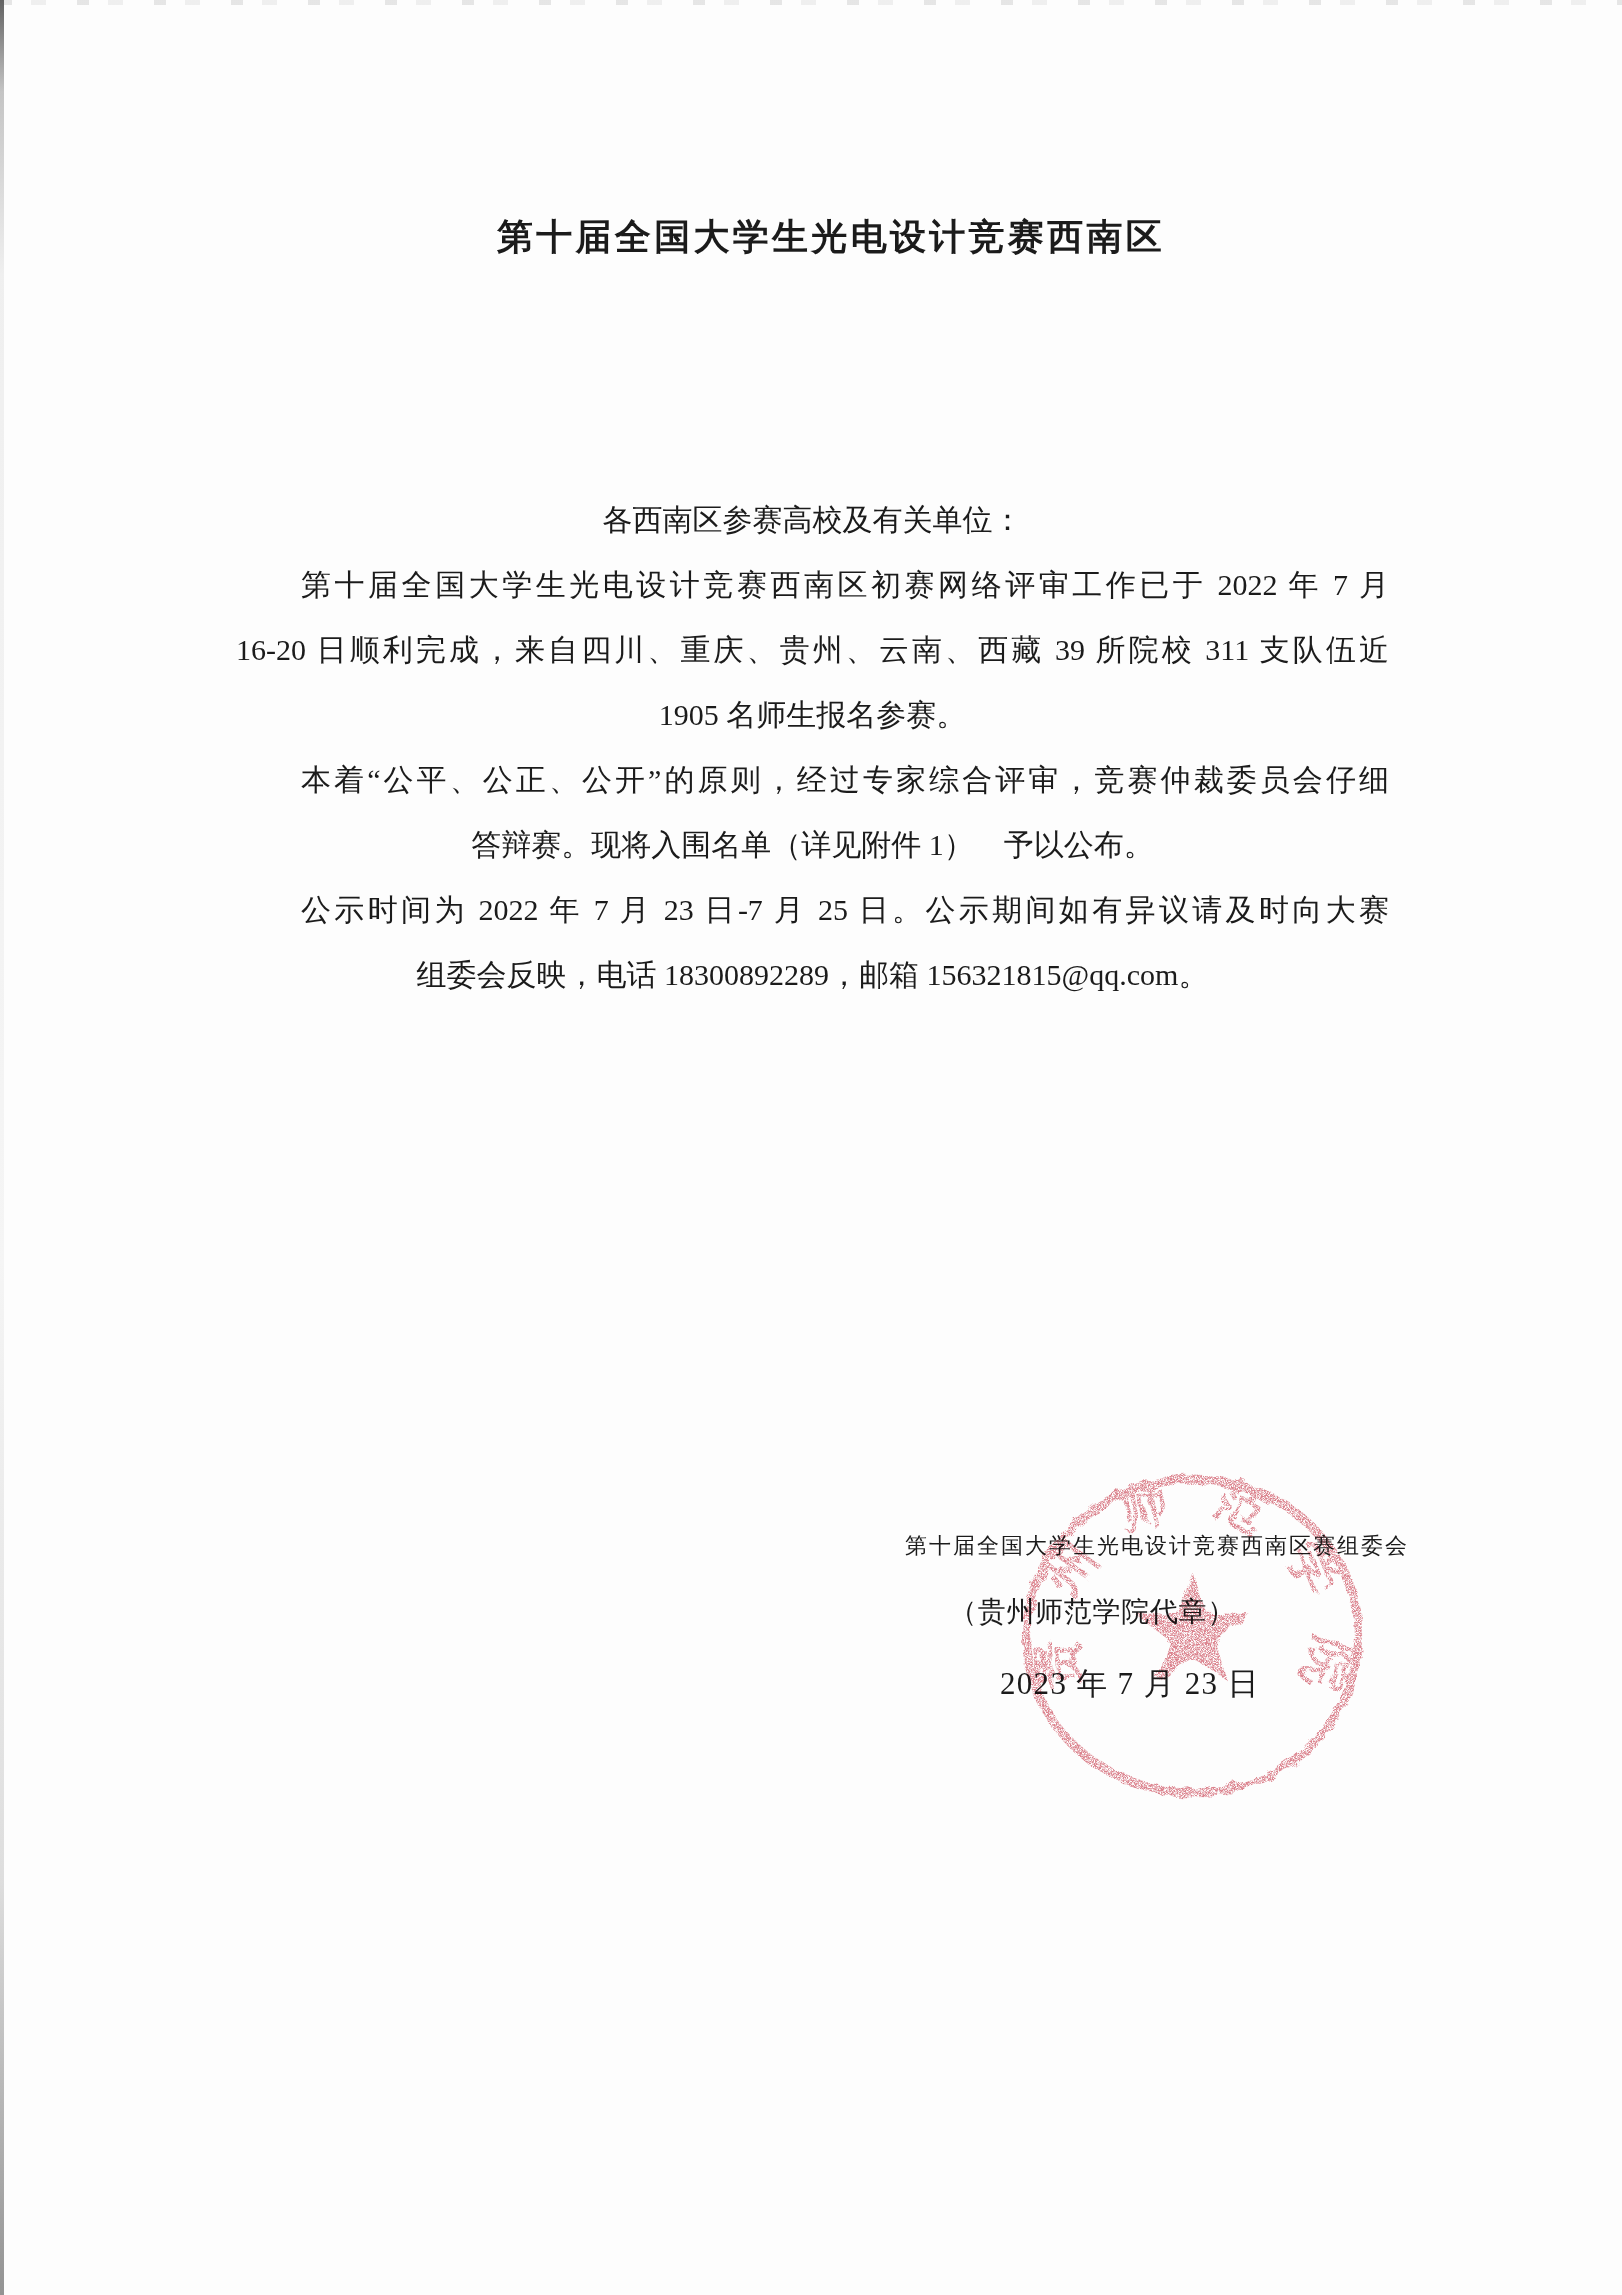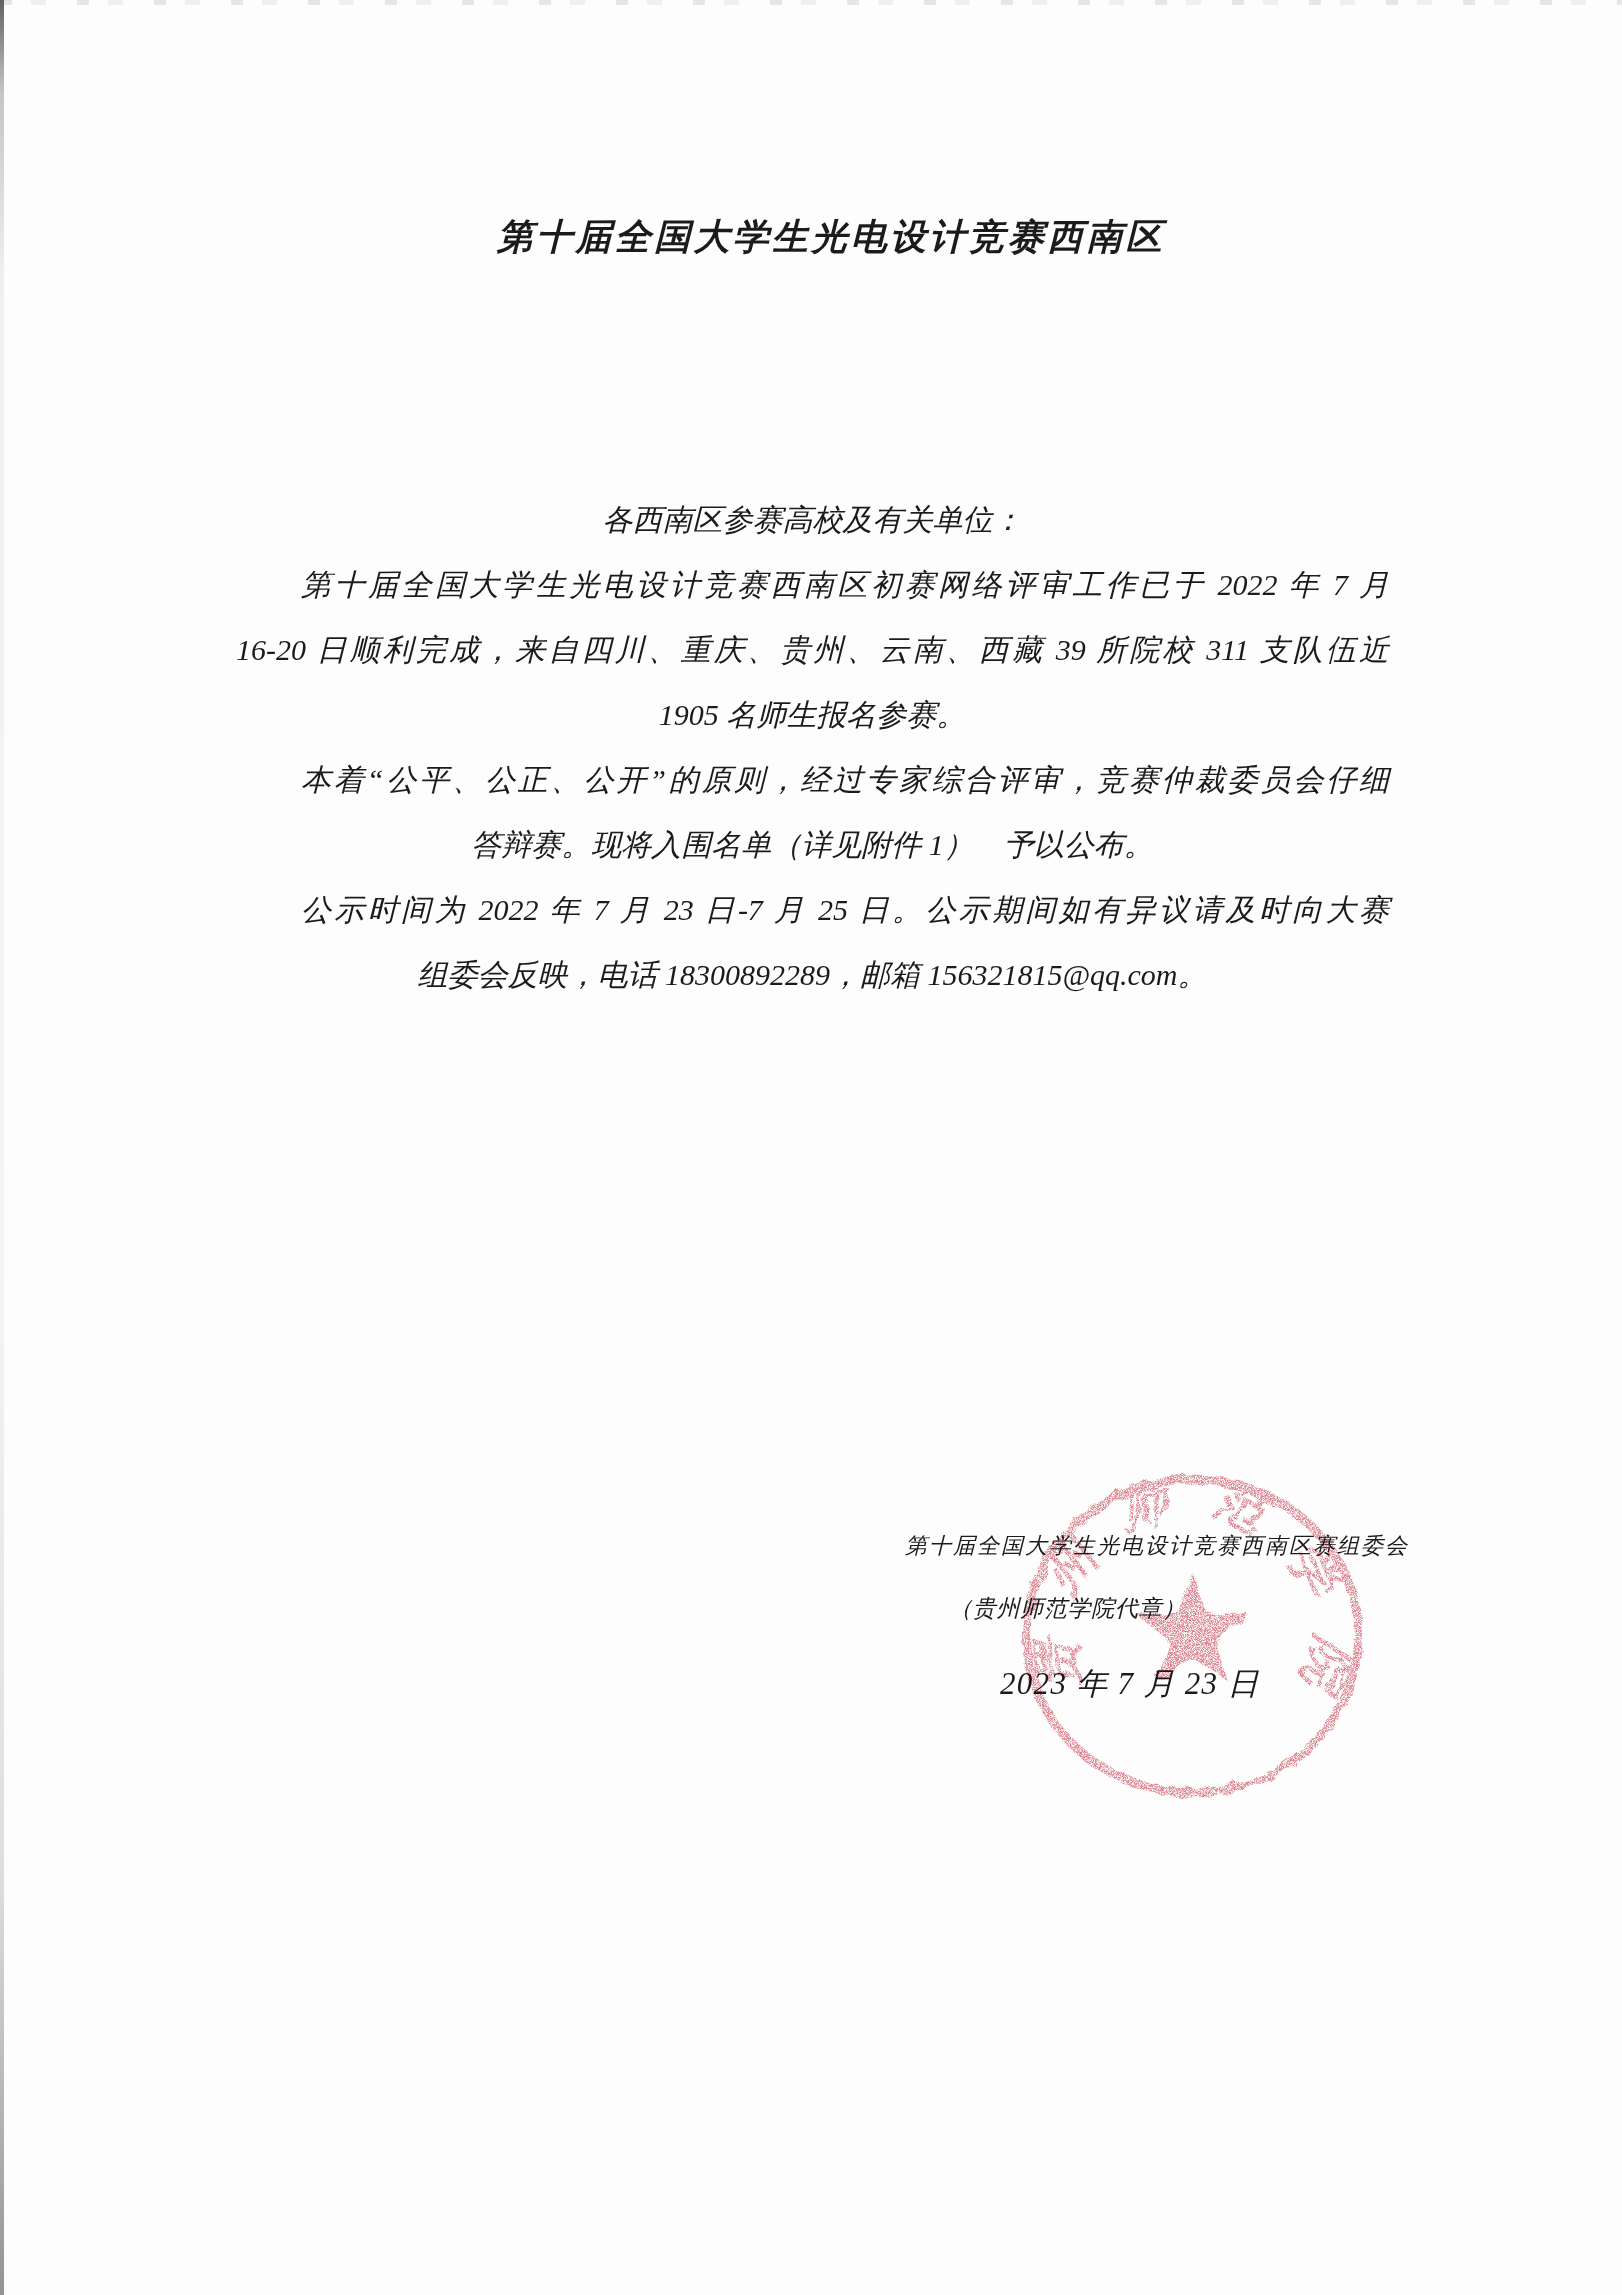--- a/index.html
+++ b/index.html
@@ -2,21 +2,21 @@
 <html style="font-size:10.5px"><head>
 <meta charset="utf-8">
 <style>
   html,body{margin:0;padding:0;}
   body{
     width:1623px;height:2295px;position:relative;overflow:hidden;
     background:#fdfdfd;
     font-family:"Liberation Serif","DejaVu Serif",serif;
     color:#1b1b1b;
   }
-  .page{position:absolute;inset:0;font-style:italic;}
+  .page{position:absolute;inset:0;}
   
   .scan-edge-left{
     position:absolute;left:0;top:0;width:3.9px;height:2295px;
     background:linear-gradient(to bottom,
       rgba(45,45,45,.75) 0%, rgba(90,90,90,.35) 4%,
       rgba(140,140,140,.12) 12%, rgba(150,150,150,.08) 55%,
       rgba(110,110,110,.22) 82%, rgba(60,60,60,.55) 100%);
   }
   .scan-edge-top{
     position:absolute;left:0;top:0;width:1623px;height:4.6px;opacity:.45;
@@ -46,21 +46,21 @@
     text-justify:inter-ideograph;
   }
   .line.indent{text-indent:65px;}
   
   .sig-org{
     position:absolute;top:1533px;right:214px;
     font-size:22px;letter-spacing:2px;line-height:1.15;white-space:nowrap;
   }
   .sig-proxy{
     position:absolute;top:1596px;left:949px;
-    font-size:23px;letter-spacing:0.7px;line-height:1.15;white-space:nowrap;
+    font-size:28px;letter-spacing:0.7px;line-height:1.15;white-space:nowrap;
   }
   .sig-date{
     position:absolute;top:1666px;left:1000px;
     font-size:31px;letter-spacing:1.3px;line-height:1.15;white-space:nowrap;
   }
   
   .stamp{
     position:absolute;left:1016px;top:1469px;width:353px;height:334px;
     mix-blend-mode:multiply;opacity:.88;
   }

